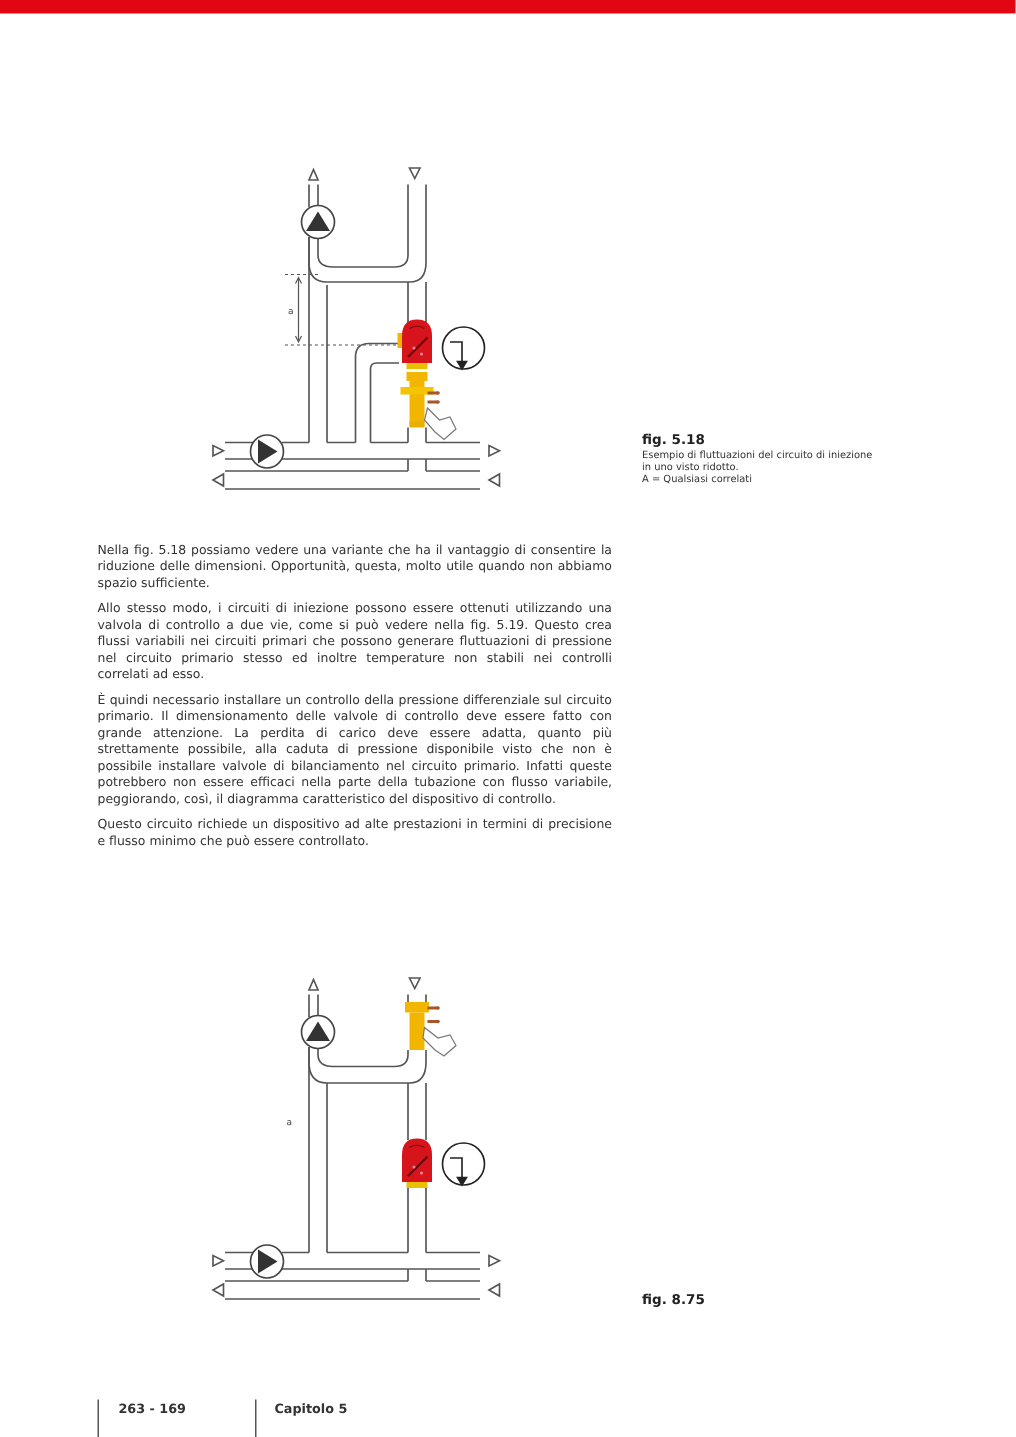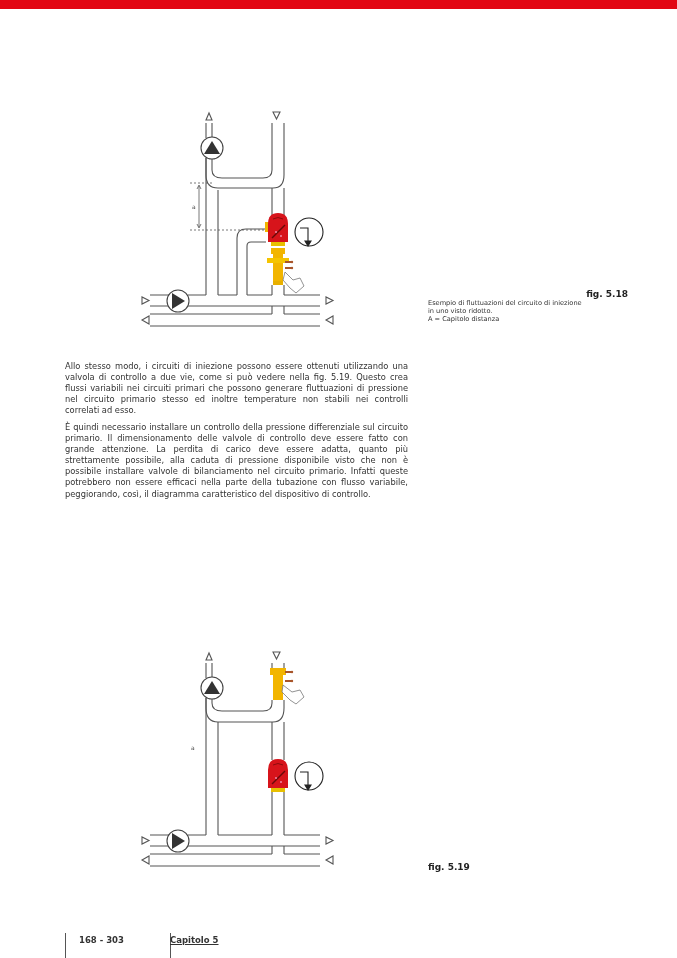--- a/index.html
+++ b/index.html
@@ -8,21 +8,21 @@
     overflow: hidden;
     font-family: "DejaVu Sans", "Liberation Sans", sans-serif;
     color: #2b2b2b;
   }
   .topbar { position: absolute; left: 0; top: 0; width: 677px; height: 9px; background: #e20613; }
   .fig { position: absolute; left: 130px; width: 220px; height: 240px; }
   #fig1 { top: 100px; }
   #fig2 { top: 640px; }
   .fig svg { width: 220px; height: 240px; display: block; }
   .caption { position: absolute; left: 428px; font-size: 6.6px; line-height: 8px; color: #333; }
-  .caption .cap-title { font-weight: bold; font-size: 9px; line-height: 10px; color: #222; text-align: right; }
+  .caption .cap-title { font-weight: bold; font-size: 9px; line-height: 10px; color: #222; }
   #cap1 { top: 289px; width: 200px; }
   #cap2 { top: 862px; }
   .body-text { position: absolute; left: 65px; top: 361px; width: 343px; font-size: 8.3px; line-height: 11.1px; color: #333; }
   .body-text p { margin: 0 0 5.5px 0; text-align: justify; }
   .footer-bar { position: absolute; width: 1px; background: #555; top: 933px; height: 25px; }
   .footer-text { position: absolute; top: 935px; font-size: 8.5px; font-weight: bold; color: #333; }
 </style>
 </head>
 <body>
 
@@ -103,26 +103,28 @@
       <path d="M155,172 L163,180 L170,178 L174,186 L166,193 L160,188 L153,180 Z" fill="#fff" stroke="#777" stroke-width="0.8"></path>
       <rect x="143" y="181" width="10" height="4" fill="#e8b000"></rect>
     </g>
   </svg>
 </div>
 
 <div class="caption" id="cap1">
   <div class="cap-title">fig. 5.18</div>
   <div>Esempio di fluttuazioni del circuito di iniezione</div>
   <div>in uno visto ridotto.</div>
-  <div>A = Capitolo distanza</div>
+  <div>A = Qualsiasi correlati</div>
 </div>
 
 <div class="body-text">
+  <p>Nella fig. 5.18 possiamo vedere una variante che ha il vantaggio di consentire la riduzione delle dimensioni. Opportunità, questa, molto utile quando non abbiamo spazio sufficiente.</p>
   <p>Allo stesso modo, i circuiti di iniezione possono essere ottenuti utilizzando una valvola di controllo a due vie, come si può vedere nella fig. 5.19. Questo crea flussi variabili nei circuiti primari che possono generare fluttuazioni di pressione nel circuito primario stesso ed inoltre temperature non stabili nei controlli correlati ad esso.</p>
   <p>È quindi necessario installare un controllo della pressione differenziale sul circuito primario. Il dimensionamento delle valvole di controllo deve essere fatto con grande attenzione. La perdita di carico deve essere adatta, quanto più strettamente possibile, alla caduta di pressione disponibile visto che non è possibile installare valvole di bilanciamento nel circuito primario. Infatti queste potrebbero non essere efficaci nella parte della tubazione con flusso variabile, peggiorando, così, il diagramma caratteristico del dispositivo di controllo.</p>
+  <p>Questo circuito richiede un dispositivo ad alte prestazioni in termini di precisione e flusso minimo che può essere controllato.</p>
 </div>
 
 <div class="fig" id="fig2">
   <svg viewBox="0 0 220 240">
     <g fill="none" stroke="#555" stroke-width="1.1">
       <polygon points="76,20 82,20 79,13"></polygon>
       <polygon points="143,12 150,12 146.5,19"></polygon>
       <path d="M76,23 L76,38 M82,23 L82,38 M76,58 L76,195 M88,82 L88,195"></path>
       <path d="M76,58 L76,68 Q76,82 88,82 L143,82 Q154,82 154,68 L154,60 M82,58 L82,63 Q82,71 92,71 L133,71 Q142,71 142,63 L142,60 M142,23 L142,28 M154,23 L154,28"></path>
       <path d="M142,82 L142,120 M154,82 L154,120 M142,152 L142,195 M154,152 L154,195"></path>
@@ -166,19 +168,19 @@
     </g>
     <g stroke="#222" fill="none" stroke-width="1.1">
       <circle cx="179" cy="136" r="14"></circle>
       <path d="M170,132 L178,132 L178,146"></path>
       <polygon points="175,145 181,145 178,150" fill="#222"></polygon>
     </g>
   </svg>
 </div>
 
 <div class="caption" id="cap2">
-  <div class="cap-title">fig. 5.19</div>
+  <div class="cap-title">fig. 8.75</div>
 </div>
 
 <div class="footer-bar" style="left:65px;"></div>
-<div class="footer-text" style="left:79px;">168 - 303</div>
+<div class="footer-text" style="left:79px;">263 - 169</div>
 <div class="footer-bar" style="left:170px;"></div>
-<div class="footer-text" style="left:170px;text-decoration:underline;">Capitolo 5</div>
+<div class="footer-text" style="left:183px;">Capitolo 5</div>
 
 </body></html>

